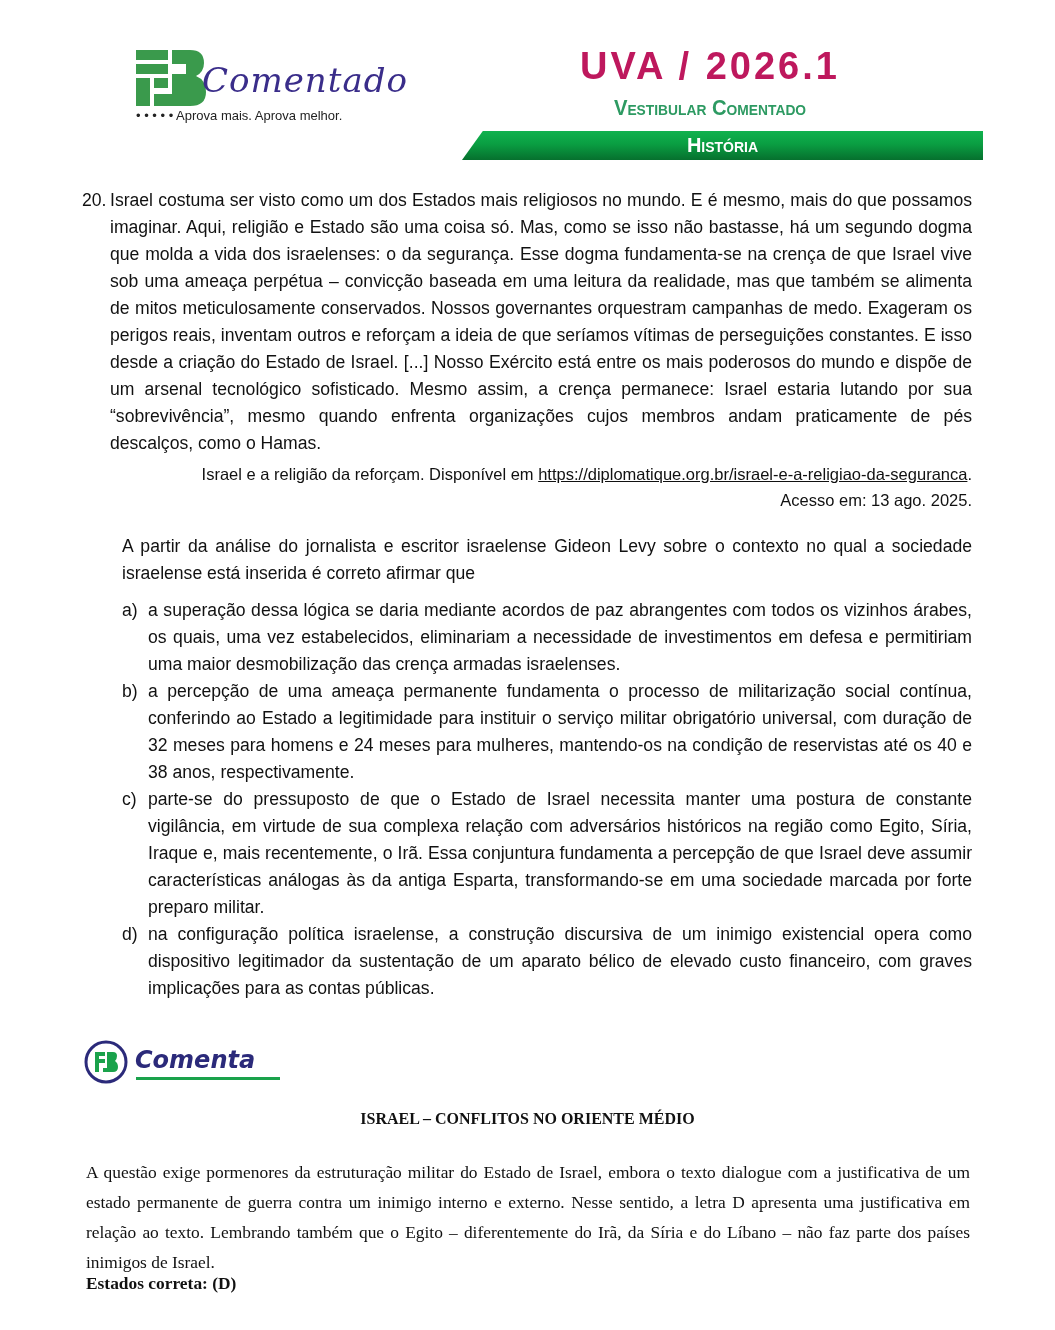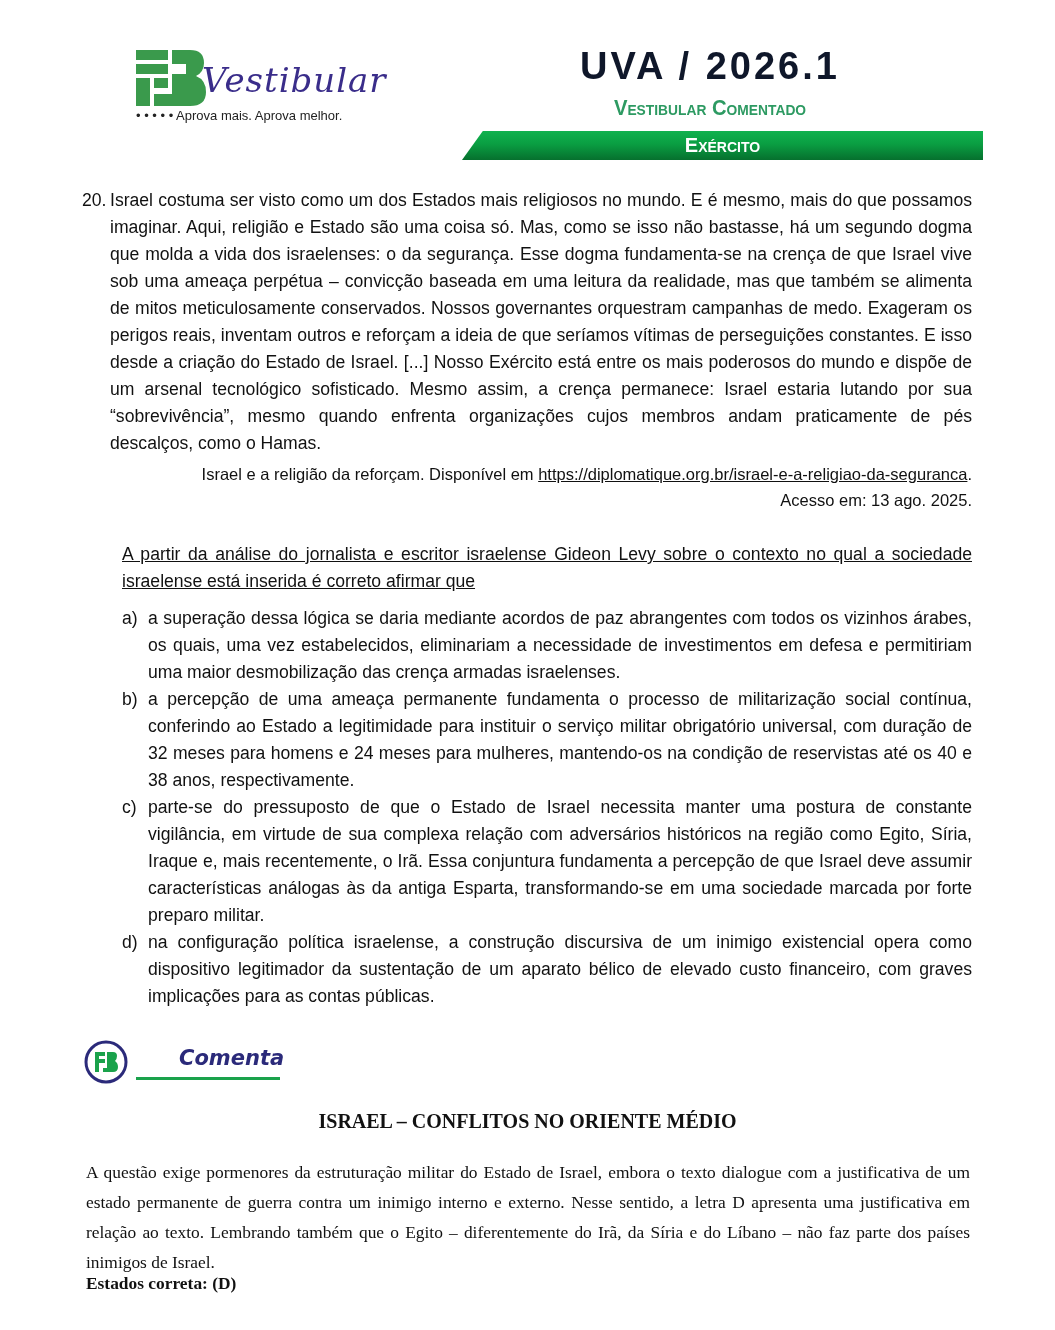--- a/index.html
+++ b/index.html
@@ -4,68 +4,68 @@
 <style>
   html, body { margin: 0; padding: 0; background: #ffffff; }
   body { width: 1055px; height: 1330px; position: relative; overflow: hidden; color: #111; }
 
   .header { position: absolute; left: 0; top: 0; width: 1055px; height: 165px; }
   .logo { position: absolute; left: 136px; top: 50px; width: 250px; height: 80px; }
   .logo svg { position: absolute; left: 0; top: 0; }
   .logo-word { position: absolute; left: 66px; top: 10px; font-family: "DejaVu Serif", serif; font-style: italic; font-size: 34px; color: #3a2d8a; letter-spacing: 1px; }
   .logo-tag { position: absolute; left: 0; top: 58px; font-family: "Liberation Sans", sans-serif; font-size: 13px; color: #222; white-space: nowrap; }
 
-  .exam-title { position: absolute; left: 560px; top: 45px; width: 300px; text-align: center; font-family: "Liberation Sans", sans-serif; font-weight: bold; font-size: 38px; color: #0f172a; letter-spacing: 3px; }
+  .exam-title { position: absolute; left: 560px; top: 45px; width: 300px; text-align: center; font-family: "Liberation Sans", sans-serif; font-weight: bold; font-size: 38px; color: #be185d; letter-spacing: 3px; }
   .exam-sub { position: absolute; left: 560px; top: 95px; width: 300px; text-align: center; font-family: "Liberation Sans", sans-serif; font-weight: bold; font-size: 22px; color: #2d9a62; font-variant: small-caps; transform: scaleX(0.92); }
 
   .bar { position: absolute; top: 131px; height: 29px; background: linear-gradient(#10b24e 0%, #0a9e42 45%, #06702e 100%); color: #fff; font-family: "Liberation Sans", sans-serif; font-weight: bold; font-size: 20px; font-variant: small-caps; display: flex; align-items: center; justify-content: center; }
   .bar-left { left: 73px; width: 395px; clip-path: polygon(0 0, 100% 0, 96% 100%, 0 100%); padding-right: 20px; box-sizing: border-box; }
   .bar-right { left: 462px; width: 521px; clip-path: polygon(4% 0, 100% 0, 100% 100%, 0 100%); }
 
   .question { position: absolute; left: 82px; top: 187px; width: 890px; font-family: "Liberation Sans", sans-serif; font-size: 17.6px; line-height: 27px; }
   .q-num { position: absolute; left: 0; top: 0; }
   .q-text { margin-left: 28px; text-align: justify; }
   .source { margin-top: 4px; text-align: right; margin-left: 90px; font-size: 16.5px; line-height: 26px; }
   .source .link { text-decoration: underline; }
-  .stem { margin-left: 40px; margin-top: 28px; text-align: justify; text-decoration: underline; }
+  .stem { margin-left: 40px; margin-top: 20px; text-align: justify; }
   .options { margin-top: 10px; margin-left: 40px; }
   .opt { display: flex; text-align: justify; }
   .opt-letter { width: 26px; flex: none; }
   .opt-text { flex: 1; }
 
   .comenta { position: absolute; left: 84px; top: 1040px; width: 200px; height: 45px; }
-  .comenta-label { position: absolute; left: 51px; top: 6px; font-family: "DejaVu Sans", sans-serif; font-weight: bold; font-style: italic; font-size: 21px; color: #2b2a7a; margin-left: 44px; }
+  .comenta-label { position: absolute; left: 51px; top: 6px; font-family: "DejaVu Sans", sans-serif; font-weight: bold; font-style: italic; font-size: 24px; color: #2b2a7a; }
   .comenta-line { position: absolute; left: 52px; top: 37px; width: 144px; height: 3px; background: #1aa24b; }
 
-  .comment-title { position: absolute; left: 0; top: 1110px; width: 1055px; text-align: center; font-family: "Liberation Serif", serif; font-weight: bold; font-size: 20px; }
+  .comment-title { position: absolute; left: 0; top: 1110px; width: 1055px; text-align: center; font-family: "Liberation Serif", serif; font-weight: bold; font-size: 16px; }
   .comment-text { position: absolute; left: 86px; top: 1157px; width: 884px; text-align: justify; font-family: "Liberation Serif", serif; font-size: 17.4px; line-height: 30px; }
   .answer { position: absolute; left: 86px; top: 1273px; font-family: "Liberation Serif", serif; font-weight: bold; font-size: 17.4px; }
 </style>
 </head>
 <body>
 
 <div class="header">
   <div class="logo">
     <svg width="70" height="58" viewBox="0 0 70 58">
       <rect x="0" y="0" width="32" height="10" fill="#3a9a4c"></rect>
       <rect x="0" y="14" width="32" height="10" fill="#3a9a4c"></rect>
       <rect x="0" y="28" width="14" height="28" fill="#3a9a4c"></rect>
       <rect x="18" y="28" width="14" height="10" fill="#3a9a4c"></rect>
       <path d="M36 0 H54 Q68 0 68 13 Q68 22 60 26 Q70 30 70 42 Q70 56 54 56 H18 V44 H36 Z" fill="#3a9a4c"></path>
       <rect x="36" y="14" width="14" height="10" fill="#fff"></rect>
     </svg>
-    <span class="logo-word">Vestibular</span>
+    <span class="logo-word">Comentado</span>
     <span class="logo-tag">• • • • • Aprova mais. Aprova melhor.</span>
   </div>
 
   <div class="exam-title">UVA / 2026.1</div>
   <div class="exam-sub">Vestibular Comentado</div>
 
   <div class="bar bar-right">
-    <span>Exército</span>
+    <span>História</span>
   </div>
 </div>
 
 <div class="question">
   <span class="q-num">20.</span>
   <div class="q-text">Israel costuma ser visto como um dos Estados mais religiosos no mundo. E é mesmo, mais do que possamos imaginar. Aqui, religião e Estado são uma coisa só. Mas, como se isso não bastasse, há um segundo dogma que molda a vida dos israelenses: o da segurança. Esse dogma fundamenta-se na crença de que Israel vive sob uma ameaça perpétua – convicção baseada em uma leitura da realidade, mas que também se alimenta de mitos meticulosamente conservados. Nossos governantes orquestram campanhas de medo. Exageram os perigos reais, inventam outros e reforçam a ideia de que seríamos vítimas de perseguições constantes. E isso desde a criação do Estado de Israel. [...] Nosso Exército está entre os mais poderosos do mundo e dispõe de um arsenal tecnológico sofisticado. Mesmo assim, a crença permanece: Israel estaria lutando por sua “sobrevivência”, mesmo quando enfrenta organizações cujos membros andam praticamente de pés descalços, como o Hamas.</div>
   <div class="source">
     <span>Israel e a religião da reforçam. Disponível em </span><span class="link">https://diplomatique.org.br/israel-e-a-religiao-da-seguranca</span><span>. Acesso em: 13 ago. 2025.</span>
   </div>
   <div class="stem">A partir da análise do jornalista e escritor israelense Gideon Levy sobre o contexto no qual a sociedade israelense está inserida é correto afirmar que</div>

